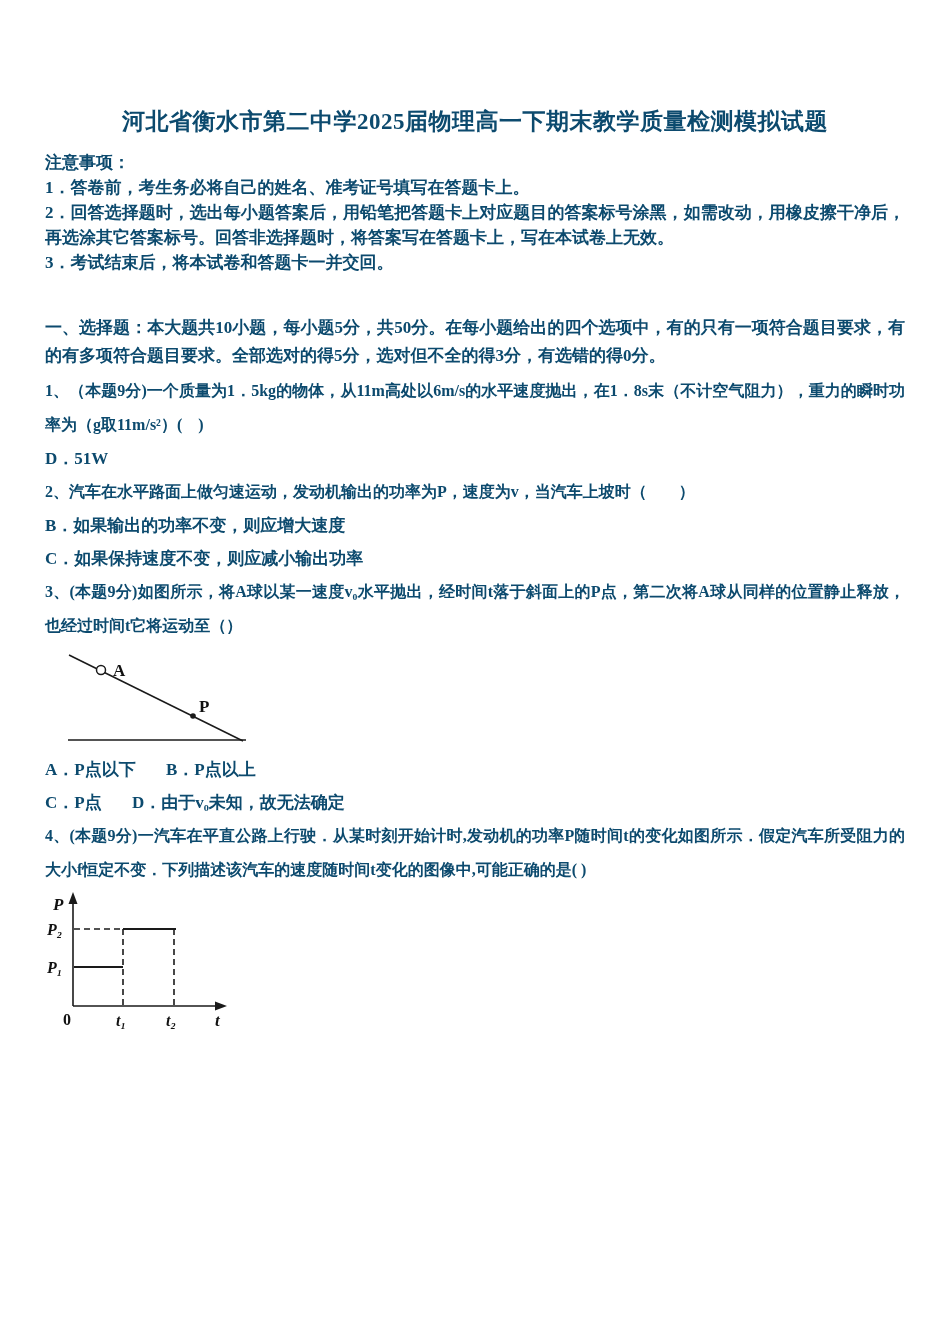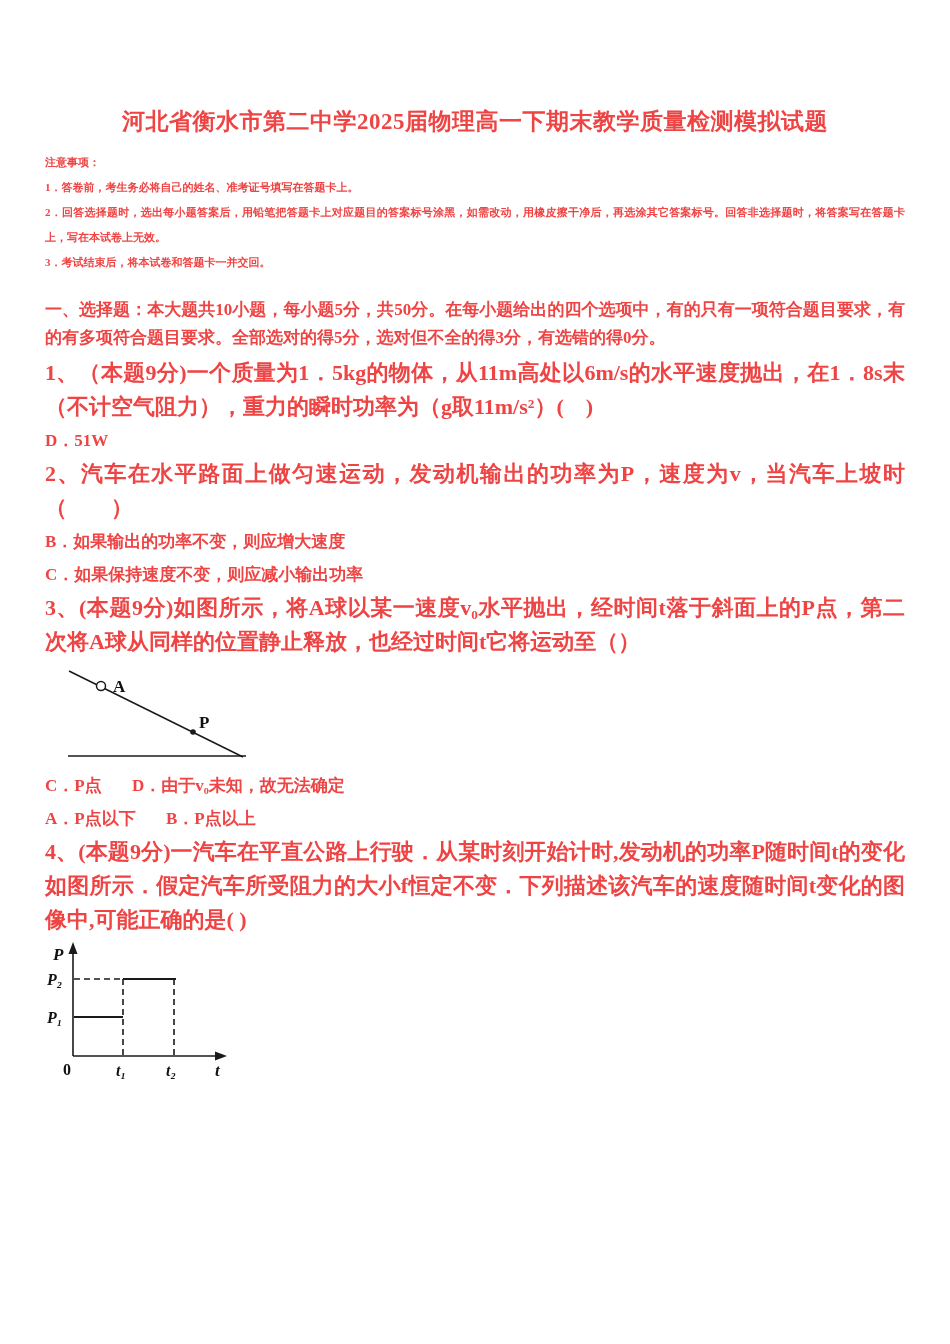--- a/index.html
+++ b/index.html
@@ -2,48 +2,48 @@
 <html><head>
 <meta charset="utf-8">
 <style>
   html, body { margin: 0; padding: 0; background: #ffffff; }
   .page {
     position: relative;
     width: 950px;
     height: 1344px;
     margin: 0 auto;
     background: #ffffff;
-    color: #ef4444;
+    color: #0c4a6e;
     font-family: "Liberation Serif", "DejaVu Serif", serif;
     font-weight: 600;
     overflow: hidden;
     box-sizing: border-box;
     padding: 106px 45px 0 45px;
   }
   .title {
     font-size: 23px;
     font-weight: 700;
     text-align: center;
     line-height: 32px;
     margin: 0 0 12px 0;
     letter-spacing: 0.5px;
   }
-  .notice { font-size: 11px; line-height: 25px; text-align: justify; }
+  .notice { font-size: 17px; line-height: 25px; text-align: justify; }
   .notice-heading { font-weight: 700; }
   .section-heading {
-    margin-top: 21px;
+    margin-top: 39px;
     font-size: 17px;
     line-height: 28px;
     text-align: justify;
     font-weight: 700;
   }
   .question { margin: 0; }
   .stem {
     margin: 0;
-    font-size: 22px;
+    font-size: 16px;
     line-height: 34px;
     text-align: justify;
   }
   .q1 { margin-top: 4px; }
   .option {
     font-size: 17px;
     line-height: 33px;
     font-weight: 700;
   }
   .option-row { font-size: 17px; line-height: 33px; font-weight: 700; }
@@ -93,26 +93,26 @@
         <line x1="12" y1="6" x2="186" y2="92" stroke="#1a1a1a" stroke-width="1.5"></line>
         <line x1="11" y1="91" x2="189" y2="91" stroke="#1a1a1a" stroke-width="1.5"></line>
         <circle cx="44" cy="21" r="4.5" fill="#ffffff" stroke="#1a1a1a" stroke-width="1.5"></circle>
         <text x="56" y="27" font-size="17">A</text>
         <circle cx="136" cy="67" r="2.8" fill="#1a1a1a"></circle>
         <text x="142" y="63" font-size="17">P</text>
       </svg>
     </div>
 
     <div class="option-row">
+      <span class="opt-a">A．P点以下</span>
+      <span>B．P点以上</span>
+    </div>
+    <div class="option-row">
       <span class="opt-a">C．P点</span>
       <span>D．由于v₀未知，故无法确定</span>
-    </div>
-    <div class="option-row">
-      <span class="opt-a">A．P点以下</span>
-      <span>B．P点以上</span>
     </div>
   </div>
 
   <div class="question q4">
     <p class="stem">4、(本题9分)一汽车在平直公路上行驶．从某时刻开始计时,发动机的功率P随时间t的变化如图所示．假定汽车所受阻力的大小f恒定不变．下列描述该汽车的速度随时间t变化的图像中,可能正确的是( )</p>
 
     <div class="graph-block">
       <svg width="215" height="148" viewBox="0 0 215 148">
 
         <line x1="28" y1="8" x2="28" y2="115" stroke="#1a1a1a" stroke-width="1.6"></line>

